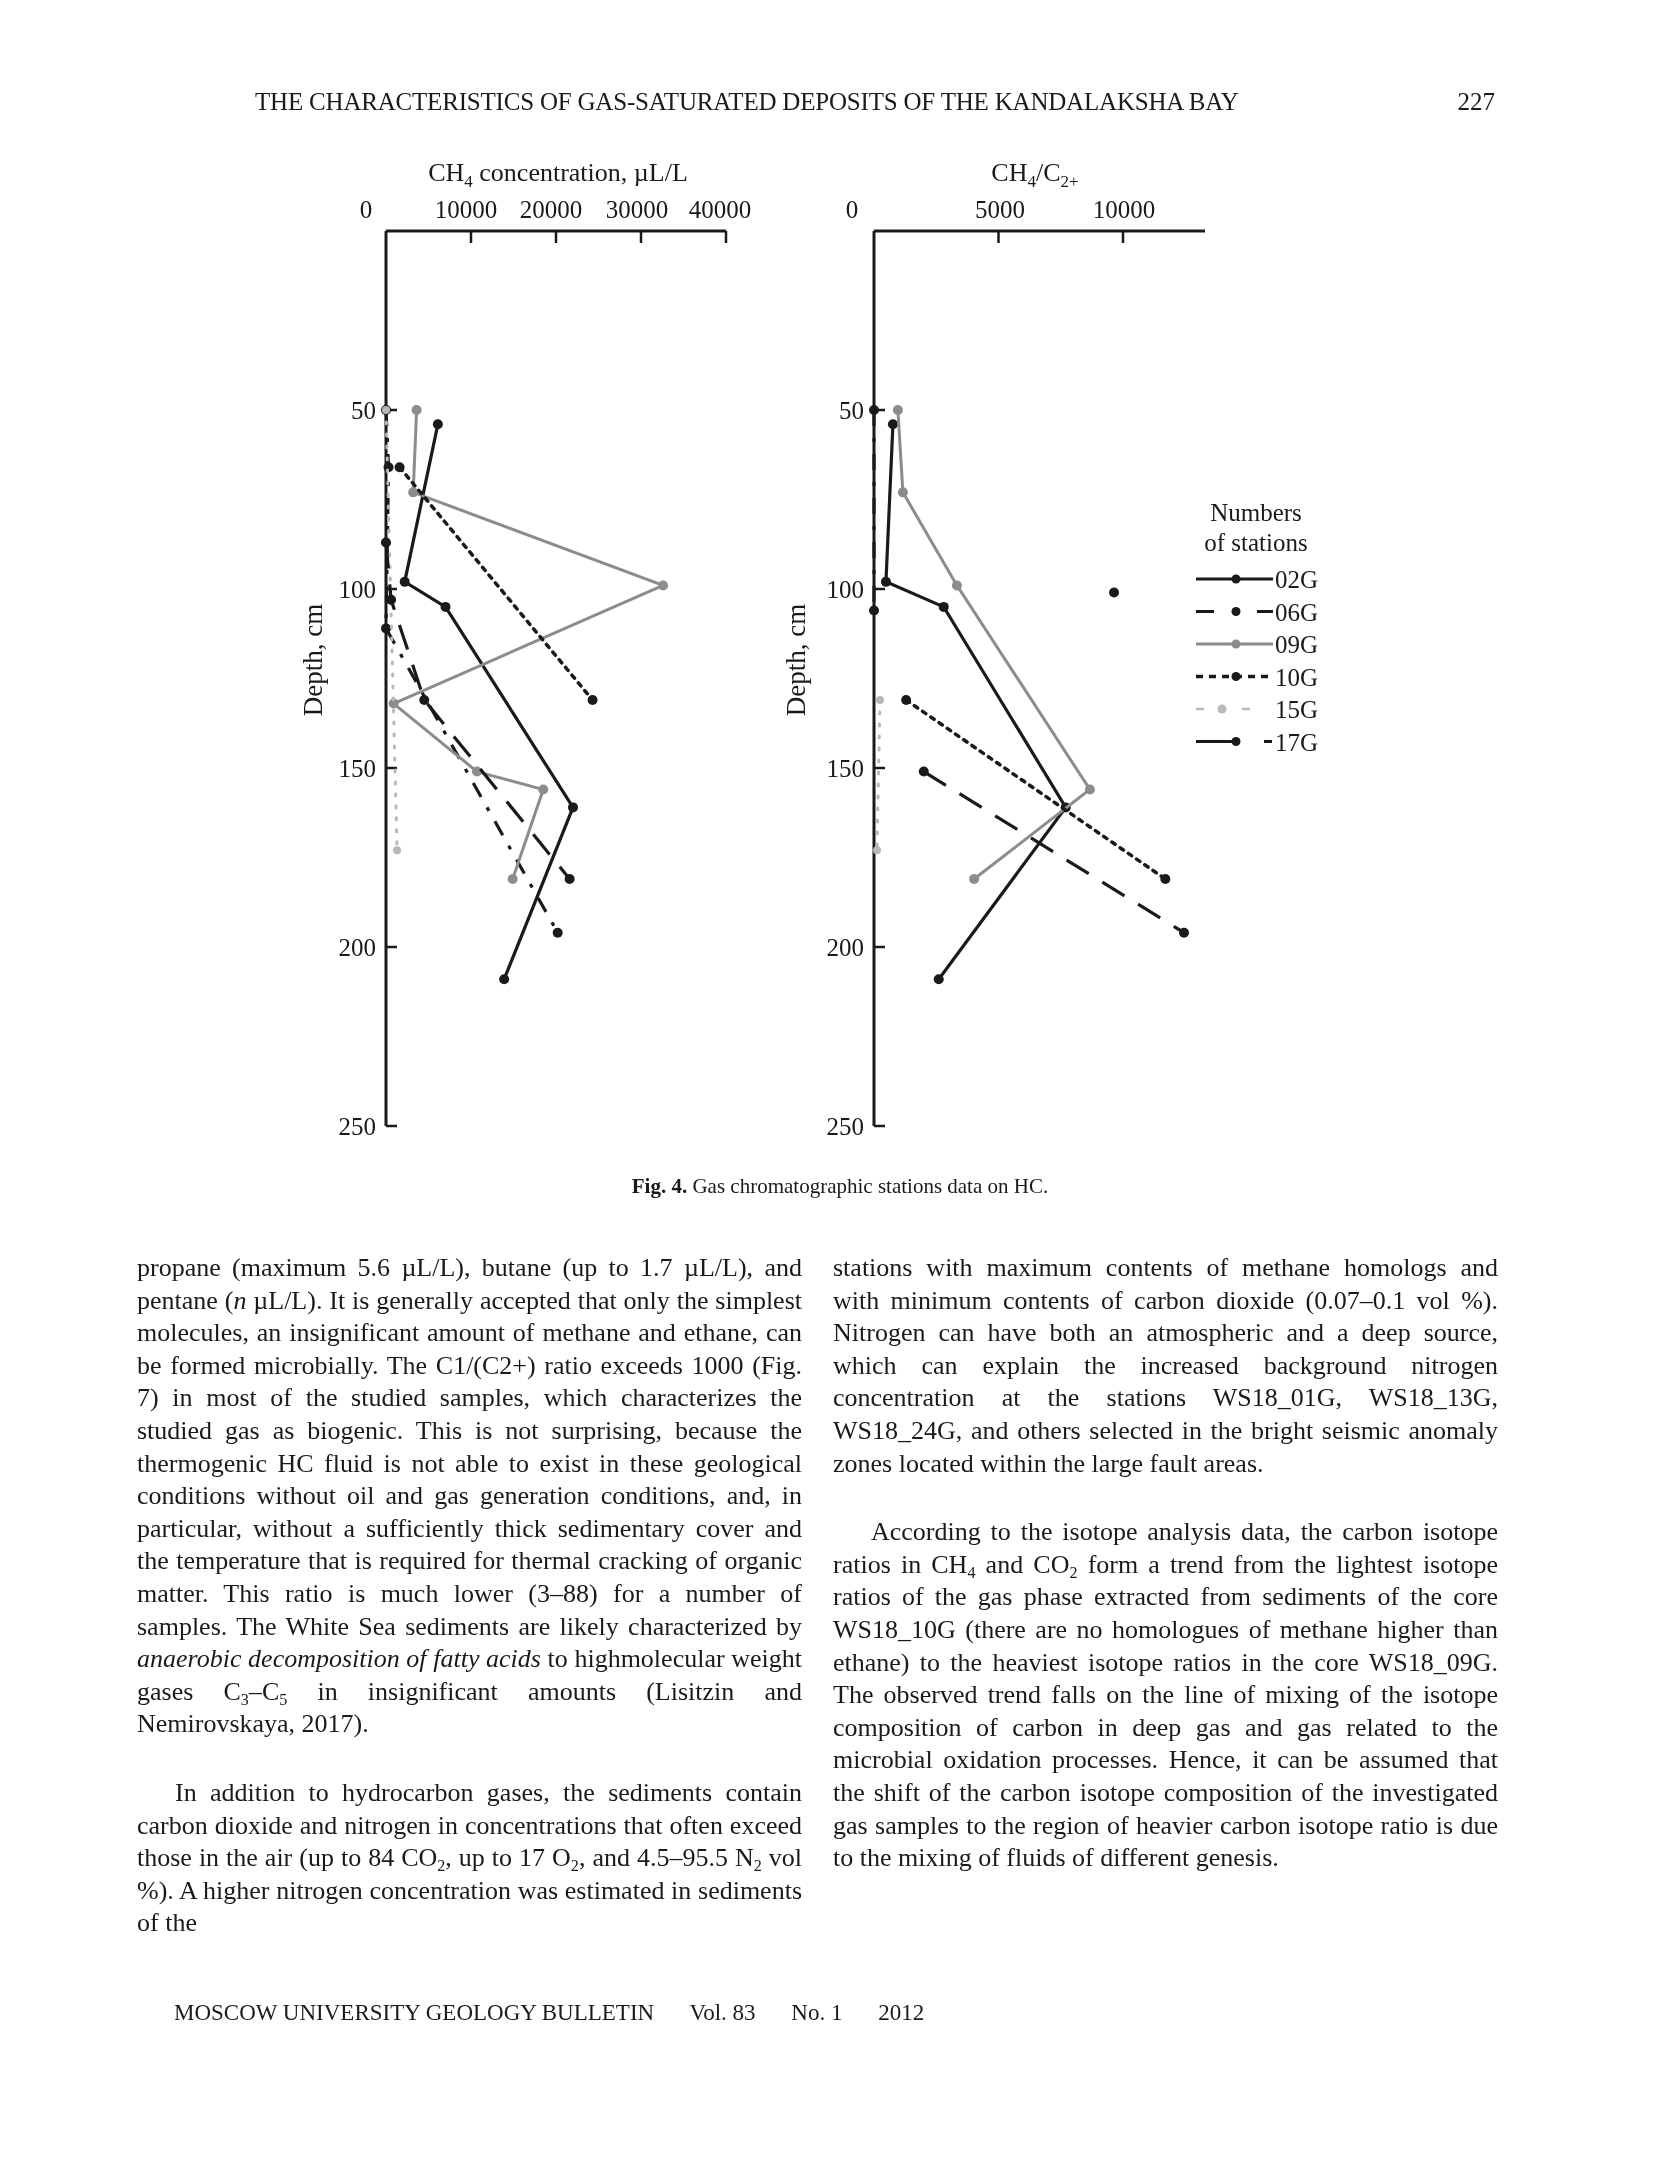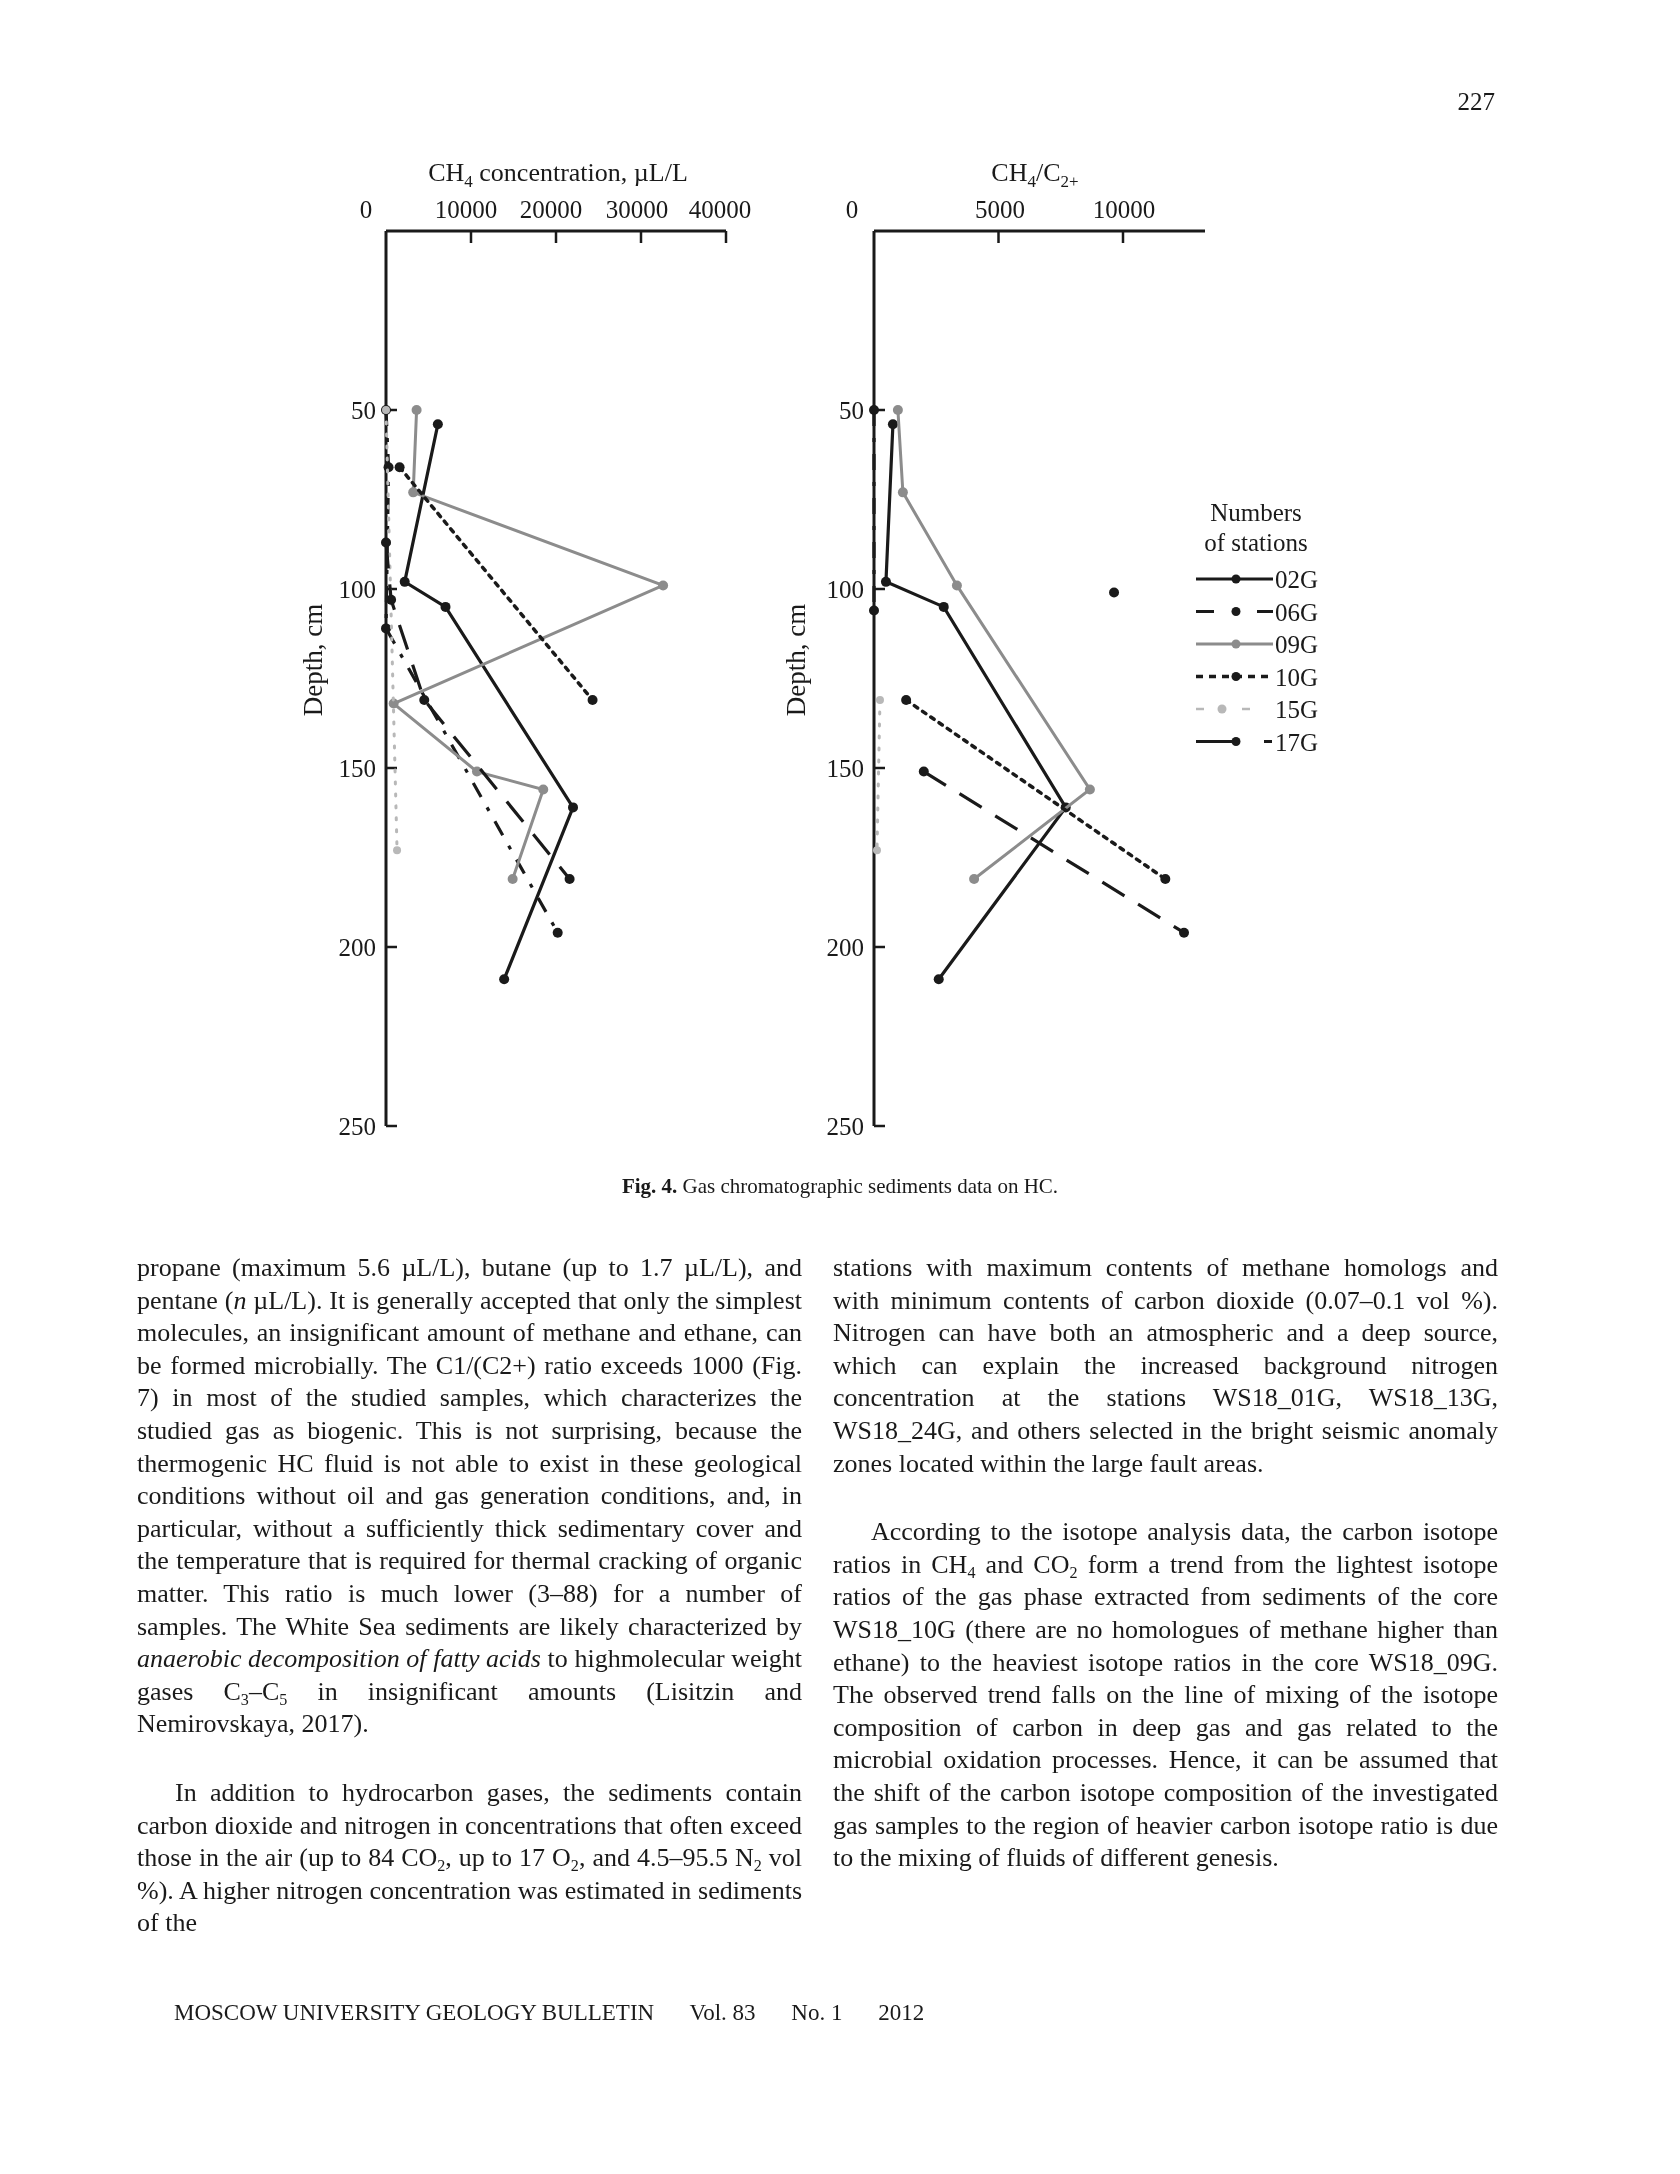--- a/index.html
+++ b/index.html
@@ -19,20 +19,21 @@
   .col-left { left: 137px; }
   .col-right { left: 833px; }
   sub { font-size: 0.62em; vertical-align: -0.3em; line-height: 0; }
   .footer { position: absolute; top: 2000px; left: 174px; font-size: 23px; word-spacing: 0; }
   .footer span { margin-right: 30px; }
 </style>
 </head>
 <body>
 
 <div class="running-head">
+  <span class="title">THE CHARACTERISTICS OF GAS-SATURATED DEPOSITS OF THE KANDALAKSHA BAY</span>
   <span class="page-no">227</span>
 </div>
 
 <div id="figure">
     <svg width="1680" height="1060">
       <g>
         <text x="558" y="41" font-size="26" text-anchor="middle" font-family="&quot;Liberation Serif&quot;, &quot;DejaVu Serif&quot;, serif" fill="#1a1a1a">CH<tspan font-size="17" dy="6">4</tspan><tspan dy="-6"> concentration, µL/L</tspan></text>
         <text x="366" y="78" font-size="25" text-anchor="middle" font-family="&quot;Liberation Serif&quot;, &quot;DejaVu Serif&quot;, serif" fill="#1a1a1a">0</text>
         <text x="466" y="78" font-size="25" text-anchor="middle" font-family="&quot;Liberation Serif&quot;, &quot;DejaVu Serif&quot;, serif" fill="#1a1a1a">10000</text>
         <line x1="471" y1="91" x2="471" y2="103" stroke="#1a1a1a" stroke-width="2.5"></line>
@@ -166,21 +167,21 @@
           <line x1="1196" y1="601.5" x2="1234" y2="601.5" stroke="#1a1a1a" stroke-width="3"></line>
           <line x1="1264" y1="601.5" x2="1272" y2="601.5" stroke="#1a1a1a" stroke-width="3"></line>
           <circle cx="1236" cy="601.5" r="4.5" fill="#1a1a1a"></circle>
           <text x="1275" y="610.5" font-size="25" font-family="&quot;Liberation Serif&quot;, &quot;DejaVu Serif&quot;, serif" fill="#1a1a1a">17G</text>
         </g>
       </g>
     </svg>
   </div>
 
 <div class="caption">
-  <b>Fig. 4.</b><span> Gas chromatographic sediments data on HC.</span>
+  <b>Fig. 4.</b><span> Gas chromatographic stations data on HC.</span>
 </div>
 
 <div class="col col-left">
   <p>propane (maximum 5.6 µL/L), butane (up to 1.7 µL/L), and pentane (<i>n</i> µL/L). It is generally accepted that only the simplest molecules, an insignificant amount of methane and ethane, can be formed microbially. The C1/(C2+) ratio exceeds 1000 (Fig. 7) in most of the studied samples, which characterizes the studied gas as biogenic. This is not surprising, because the thermogenic HC fluid is not able to exist in these geological conditions without oil and gas generation conditions, and, in particular, without a sufficiently thick sedimentary cover and the temperature that is required for thermal cracking of organic matter. This ratio is much lower (3–88) for a number of samples. The White Sea sediments are likely characterized by <i>anaerobic decomposition of fatty acids</i> to high­molecular weight gases C<sub>3</sub>–C<sub>5</sub> in insignificant amounts (Lisitzin and Nemirovskaya, 2017).</p>
   <p>In addition to hydrocarbon gases, the sediments contain carbon dioxide and nitrogen in concentrations that often exceed those in the air (up to 84 CO<sub>2</sub>, up to 17 O<sub>2</sub>, and 4.5–95.5 N<sub>2</sub> vol %). A higher nitrogen concentration was estimated in sediments of the</p>
 </div>
 
 <div class="col col-right">
   <p>stations with maximum contents of methane homologs and with minimum contents of carbon dioxide (0.07–0.1 vol %). Nitrogen can have both an atmospheric and a deep source, which can explain the increased background nitrogen concentration at the stations WS18_01G, WS18_13G, WS18_24G, and others selected in the bright seismic anomaly zones located within the large fault areas.</p>
   <p>According to the isotope analysis data, the carbon isotope ratios in CH<sub>4</sub> and CO<sub>2</sub> form a trend from the lightest isotope ratios of the gas phase extracted from sediments of the core WS18_10G (there are no homologues of methane higher than ethane) to the heaviest isotope ratios in the core WS18_09G. The observed trend falls on the line of mixing of the isotope composition of carbon in deep gas and gas related to the microbial oxidation processes. Hence, it can be assumed that the shift of the carbon isotope composition of the investigated gas samples to the region of heavier carbon isotope ratio is due to the mixing of fluids of different genesis.</p>

